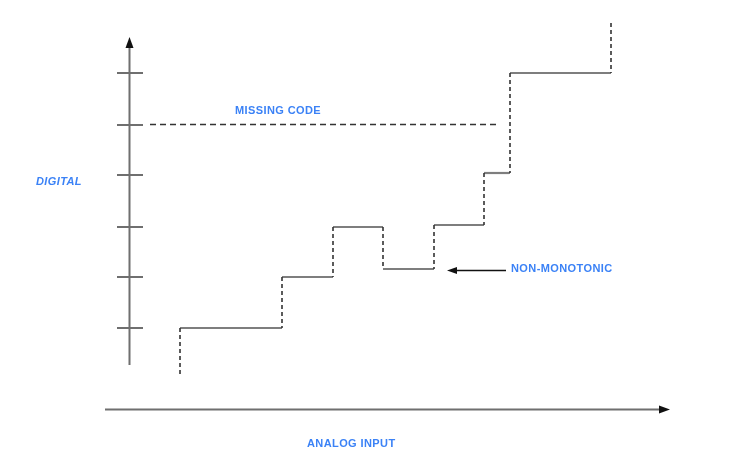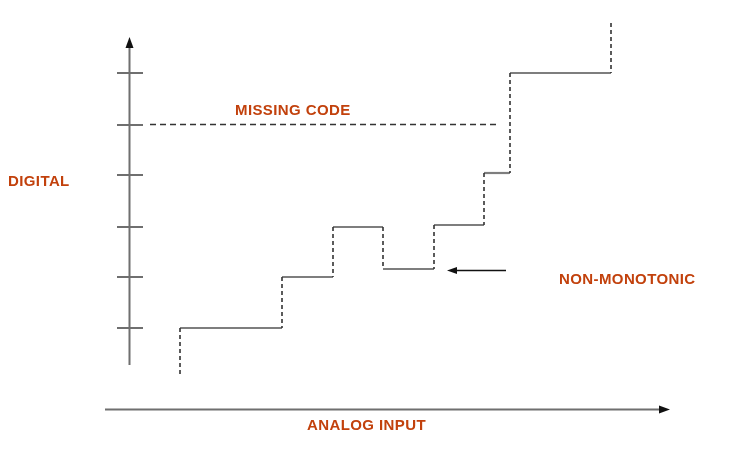--- a/index.html
+++ b/index.html
@@ -15,35 +15,37 @@
     font-family: "Liberation Sans", sans-serif;
   }
   .stage {
     position: absolute;
     inset: 0;
   }
   svg { position: absolute; left: 0; top: 0; }
   .label {
     position: absolute;
     font-weight: bold;
-    font-size: 15px;
+    font-size: 11px;
     letter-spacing: 0.4px;
-    color: #c2410c;
+    color: #3b82f6;
     white-space: nowrap;
     line-height: 16px;
   }
   .y-label {
-    left: 8px;
+    left: 16px;
     top: 171px;
     width: 86px;
+    text-align: center;
     line-height: 20px;
+    font-style: italic;
   }
   .missing-code-label { left: 235px; top: 102px; }
-  .non-monotonic-label { left: 511px; top: 271px; margin-left: 48px; }
-  .x-label { left: 307px; top: 417px; }
+  .non-monotonic-label { left: 511px; top: 260px; }
+  .x-label { left: 307px; top: 435px; }
 </style>
 </head>
 <body>
 
 <div class="stage">
 
   <svg id="diagram-svg" width="732" height="456" viewBox="0 0 732 456">
     <g id="g-y-axis">
         <line x1="129.5" y1="46" x2="129.5" y2="365" stroke="#6f6f6f" stroke-width="2"></line>
         <polygon points="129.5,37 125.5,48 133.5,48" fill="#111111"></polygon>

